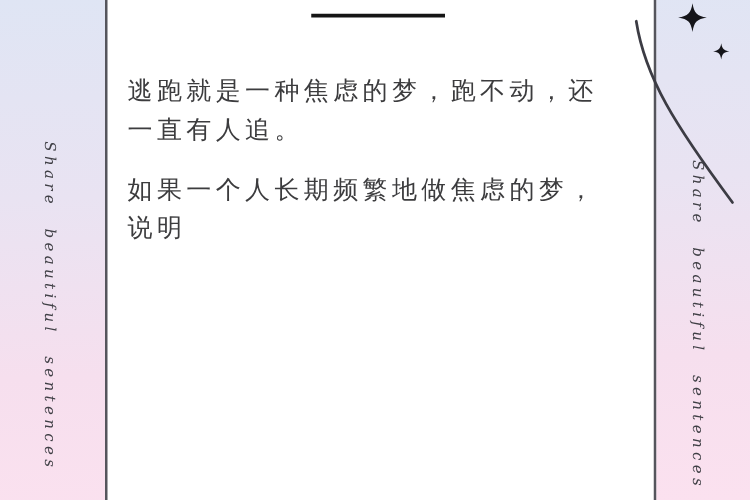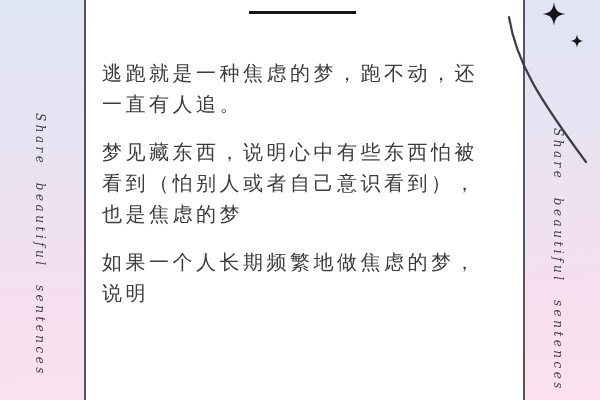--- a/index.html
+++ b/index.html
@@ -71,21 +71,20 @@
 </style>
 </head>
 <body>
 
 <div class="card">
 
   <div class="divider"></div>
 
   <div class="body-text">
     <p>逃跑就是一种焦虑的梦，跑不动，还一直有人追。</p>
-    <p>梦见藏东西，说明心中有些东西怕被看到（怕别人或者自己意识看到），也是焦虑的梦</p>
     <p>如果一个人长期频繁地做焦虑的梦，说明</p>
   </div>
 
 </div>
 
 <div class="side-text left">Share beautiful sentences</div>
 
 <div class="side-text right">Share beautiful sentences</div>
 
 <svg class="decor-svg" viewBox="0 0 600 400" xmlns="http://www.w3.org/2000/svg">

